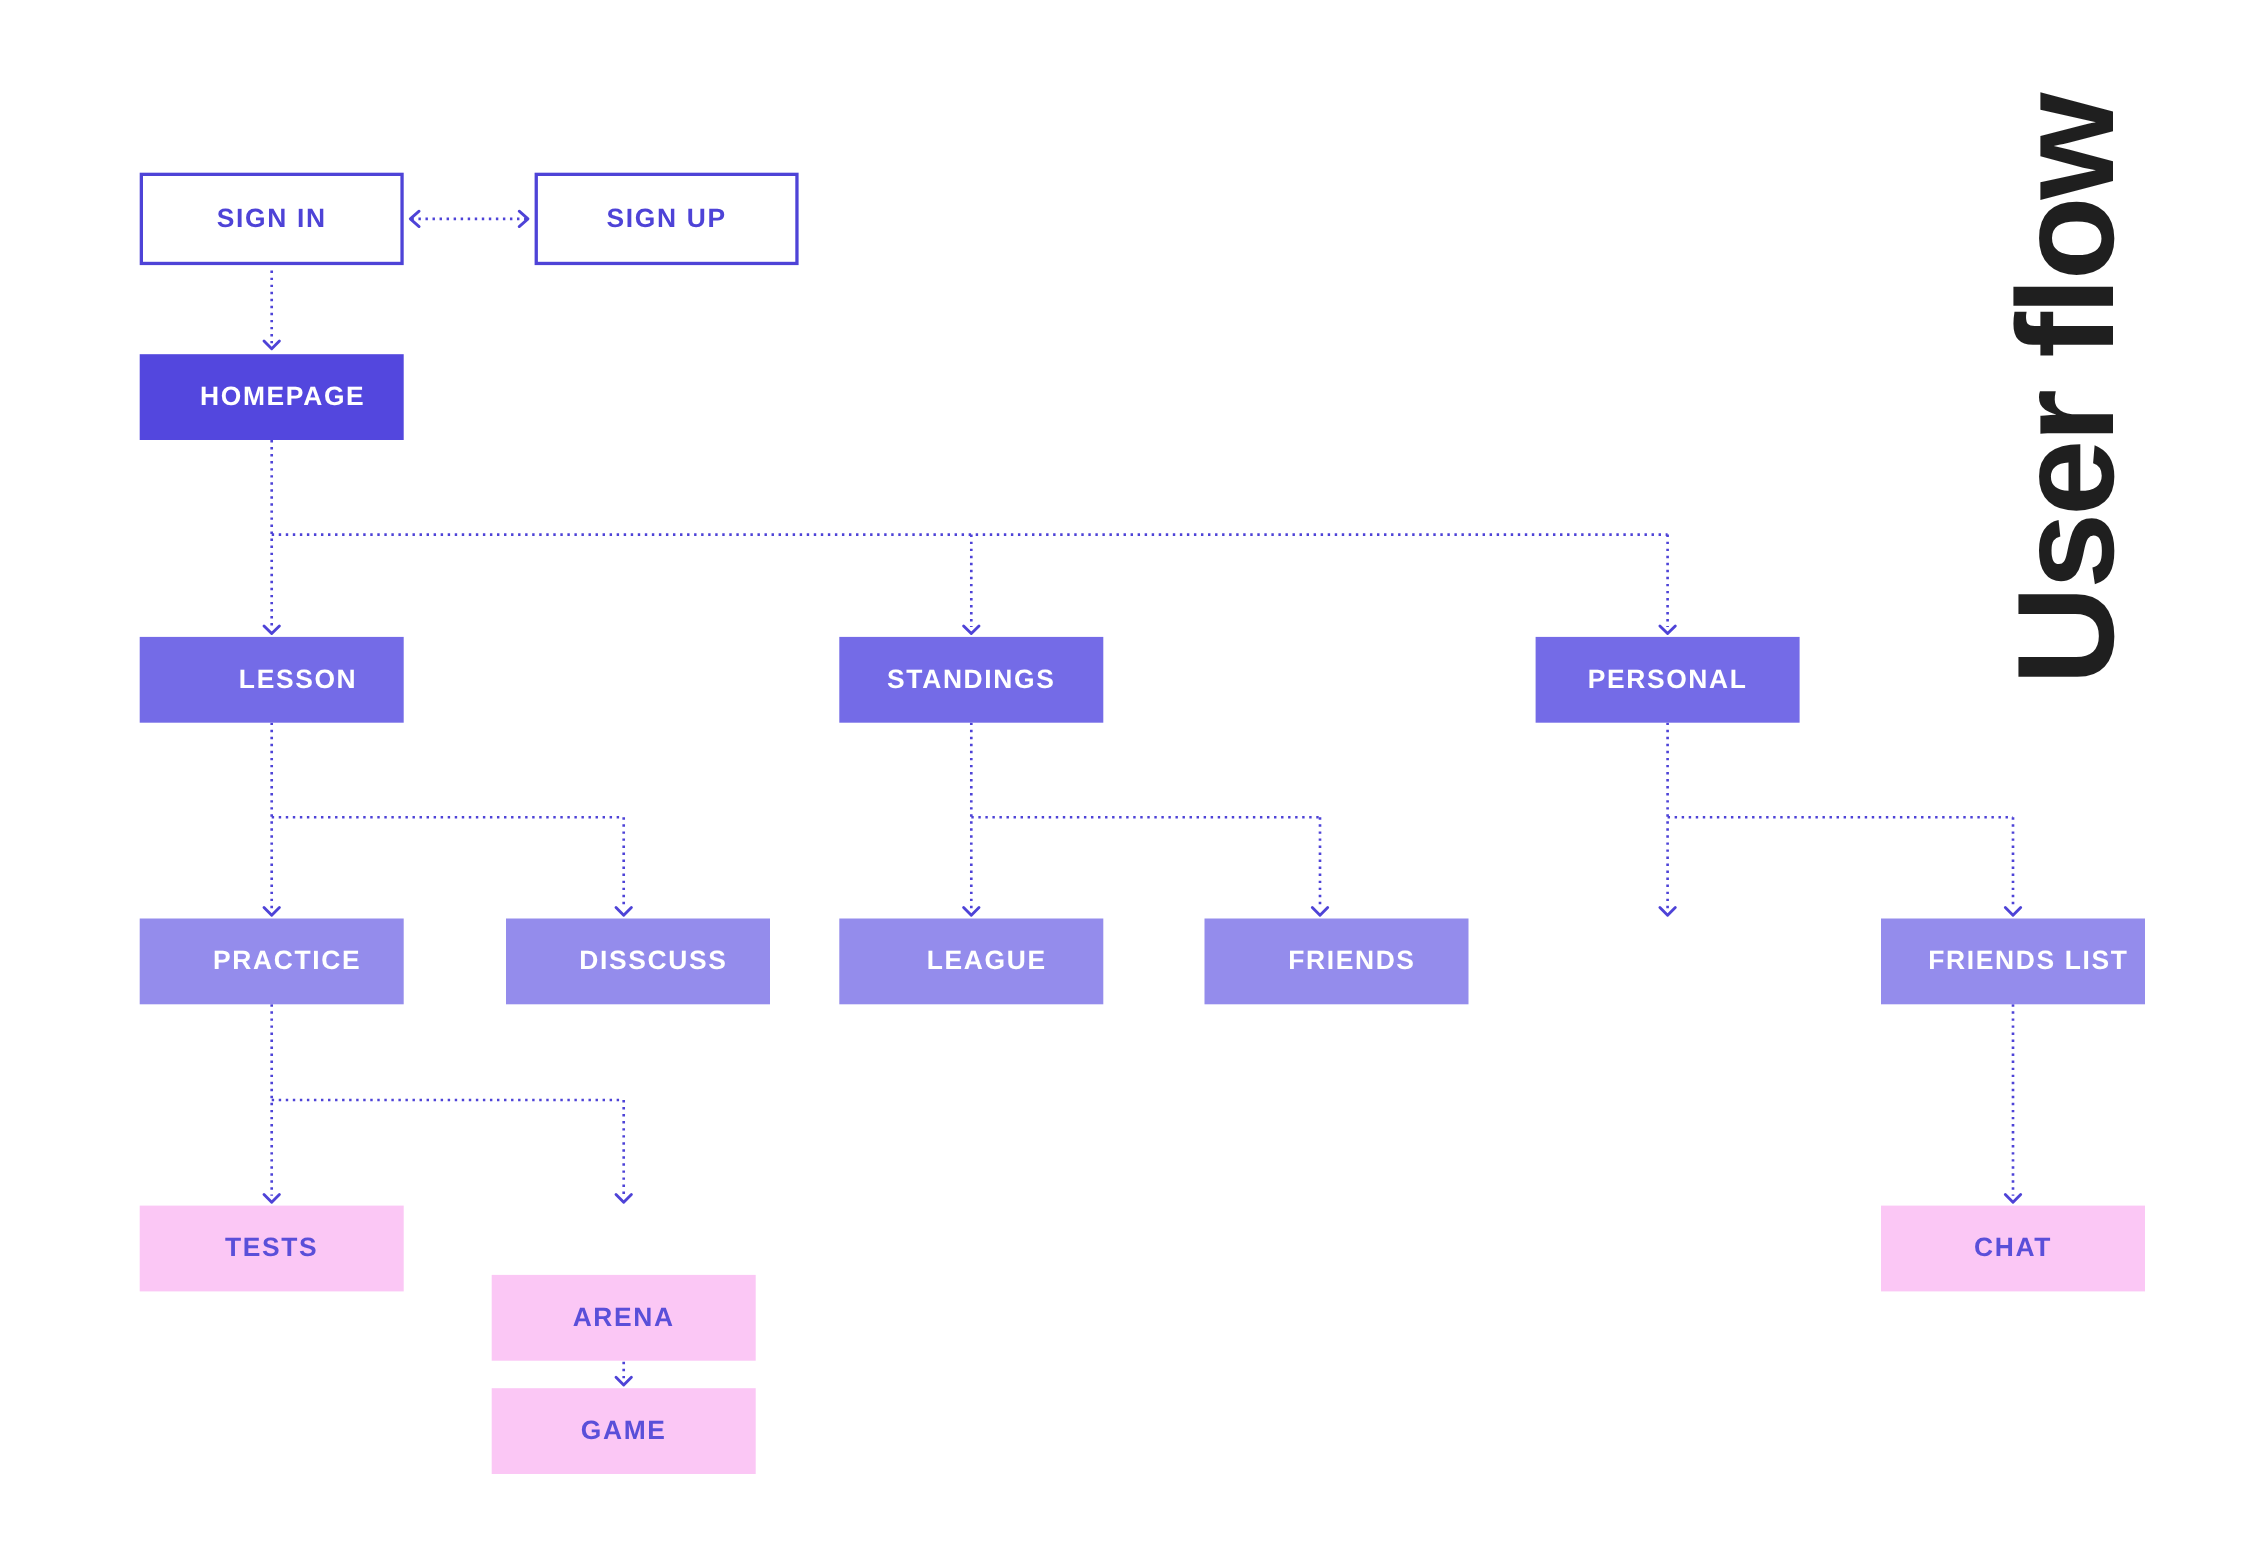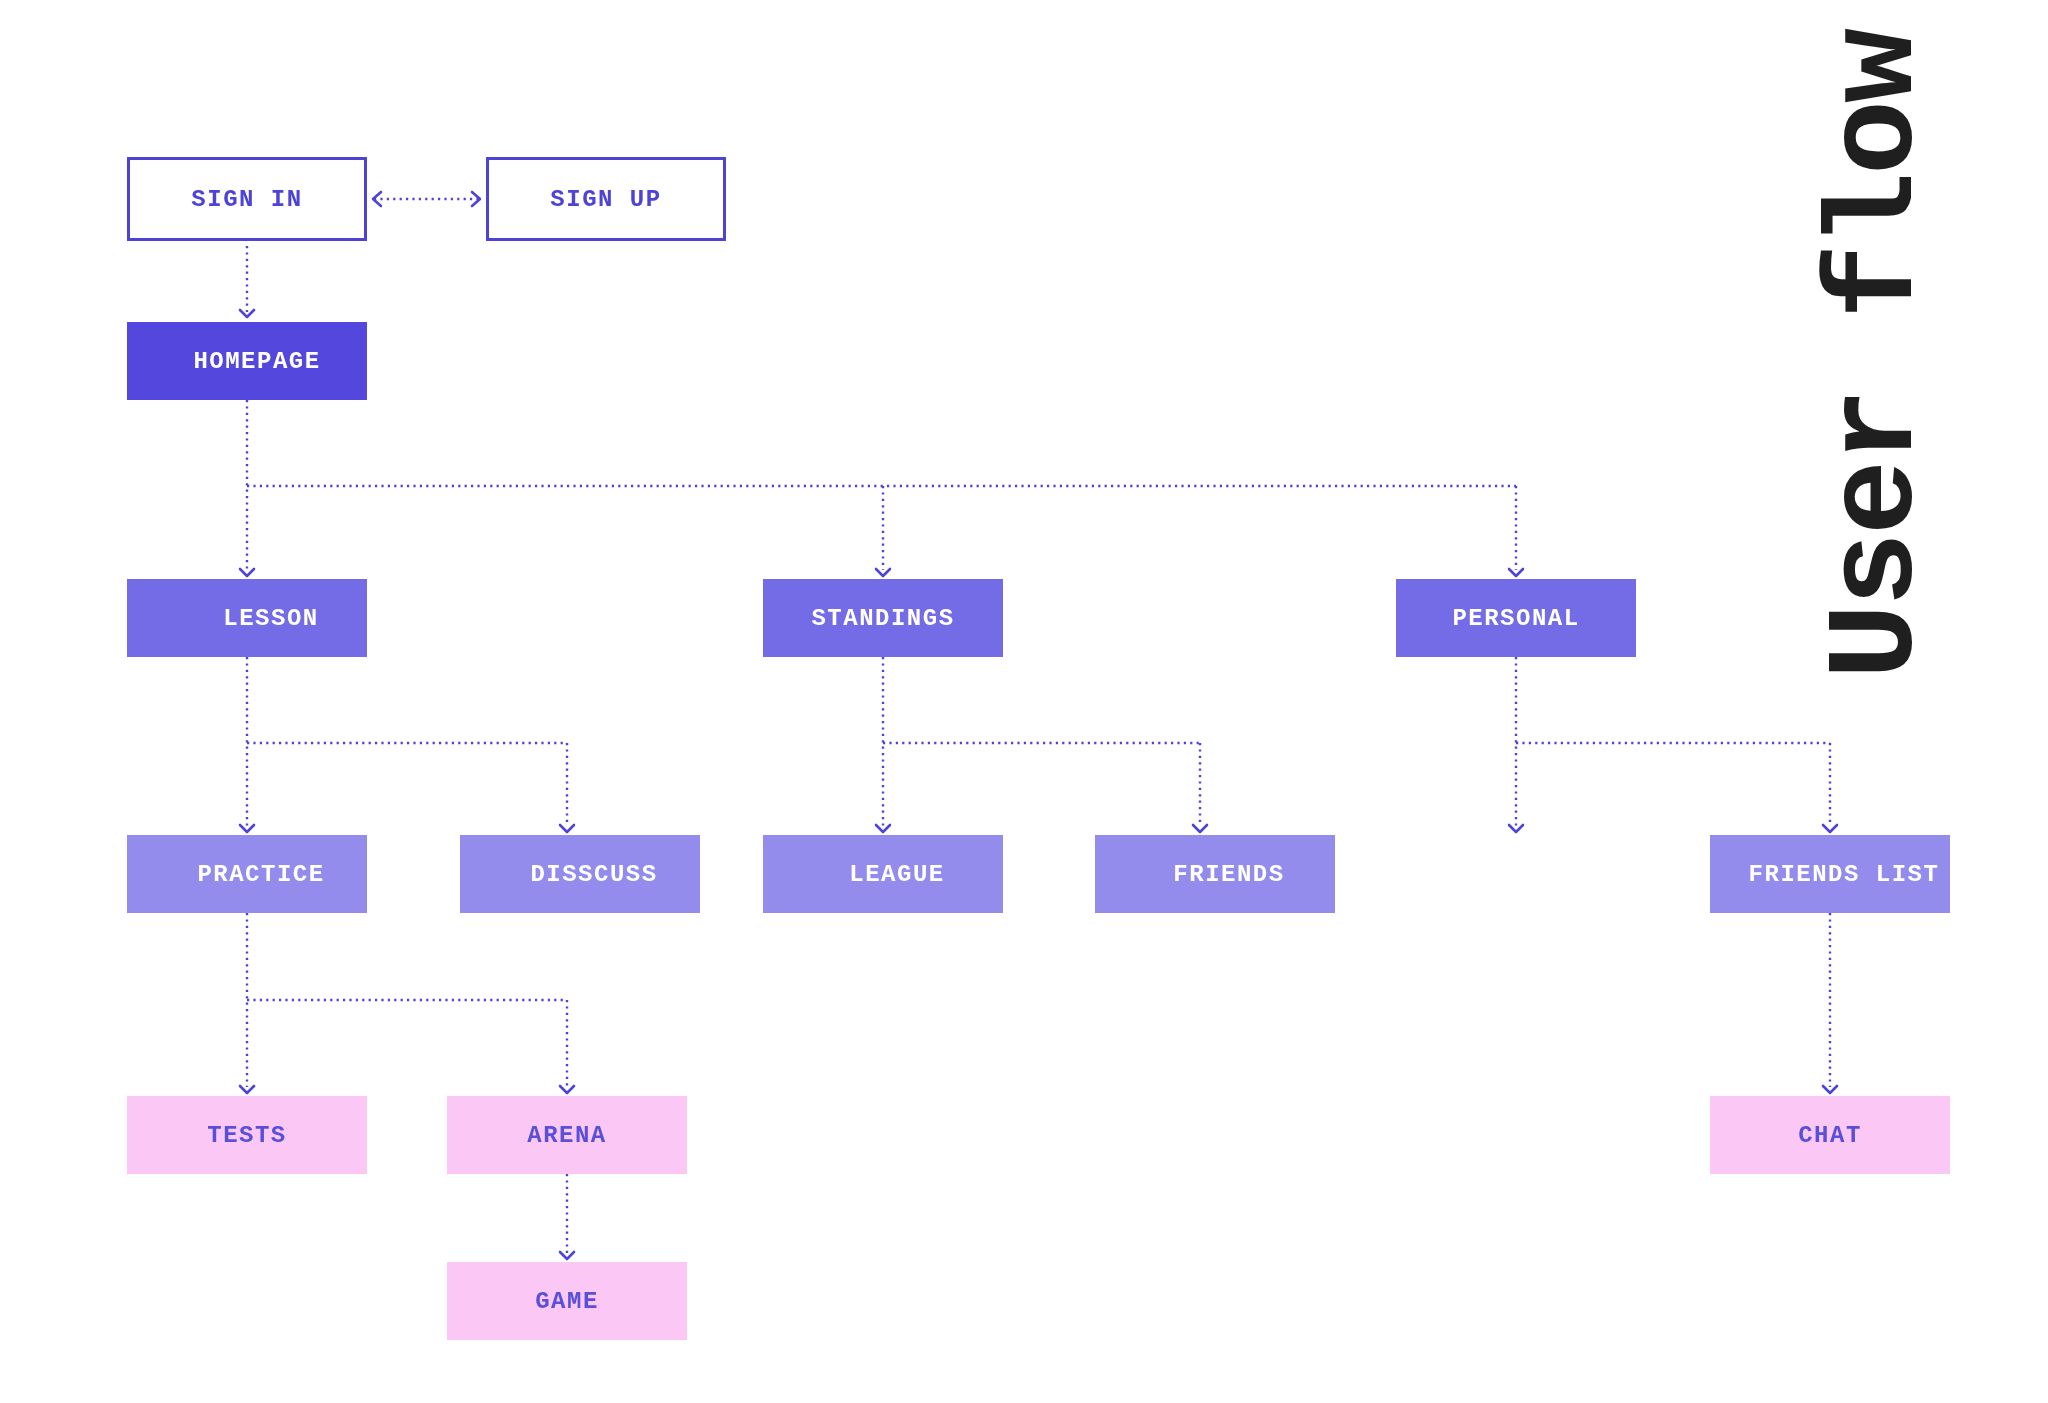--- a/index.html
+++ b/index.html
@@ -10,21 +10,21 @@
     --pink-fill:#fbc7f5;
     --pink-text:#5a4fd9;
     --title-color:#1f1f1f;
   }
   html,body{margin:0;padding:0;background:#ffffff;}
   .canvas{
     position:relative;
     width:2048px;height:1403px;
     background:#ffffff;
     overflow:hidden;
-    font-family:Liberation Mono, monospace;
+    font-family:Liberation Sans, sans-serif;
   }
   svg.connectors{position:absolute;left:0;top:0;width:2048px;height:1403px;}
   .dotline{
     fill:none;
     stroke:var(--accent);
     stroke-width:2.4;
     stroke-dasharray:2.2 4.2;
   }
   .chev{
     fill:none;
@@ -169,21 +169,21 @@
   <div class="node light" style="left:1080px;top:835px;margin-left:15px;">
     <span>FRIENDS</span>
   </div>
   <div class="node light" style="left:1710px;top:835px;">
     <span>FRIENDS LIST</span>
   </div>
 
   <div class="node pink" style="left:127px;top:1096px;">
     <span>TESTS</span>
   </div>
-  <div class="node pink" style="left:447px;top:1096px;">
+  <div class="node pink" style="left:447px;top:1159px;">
     <span>ARENA</span>
   </div>
   <div class="node pink" style="left:1710px;top:1096px;">
     <span>CHAT</span>
   </div>
 
   <div class="node pink" style="left:447px;top:1262px;">
     <span>GAME</span>
   </div>
 

